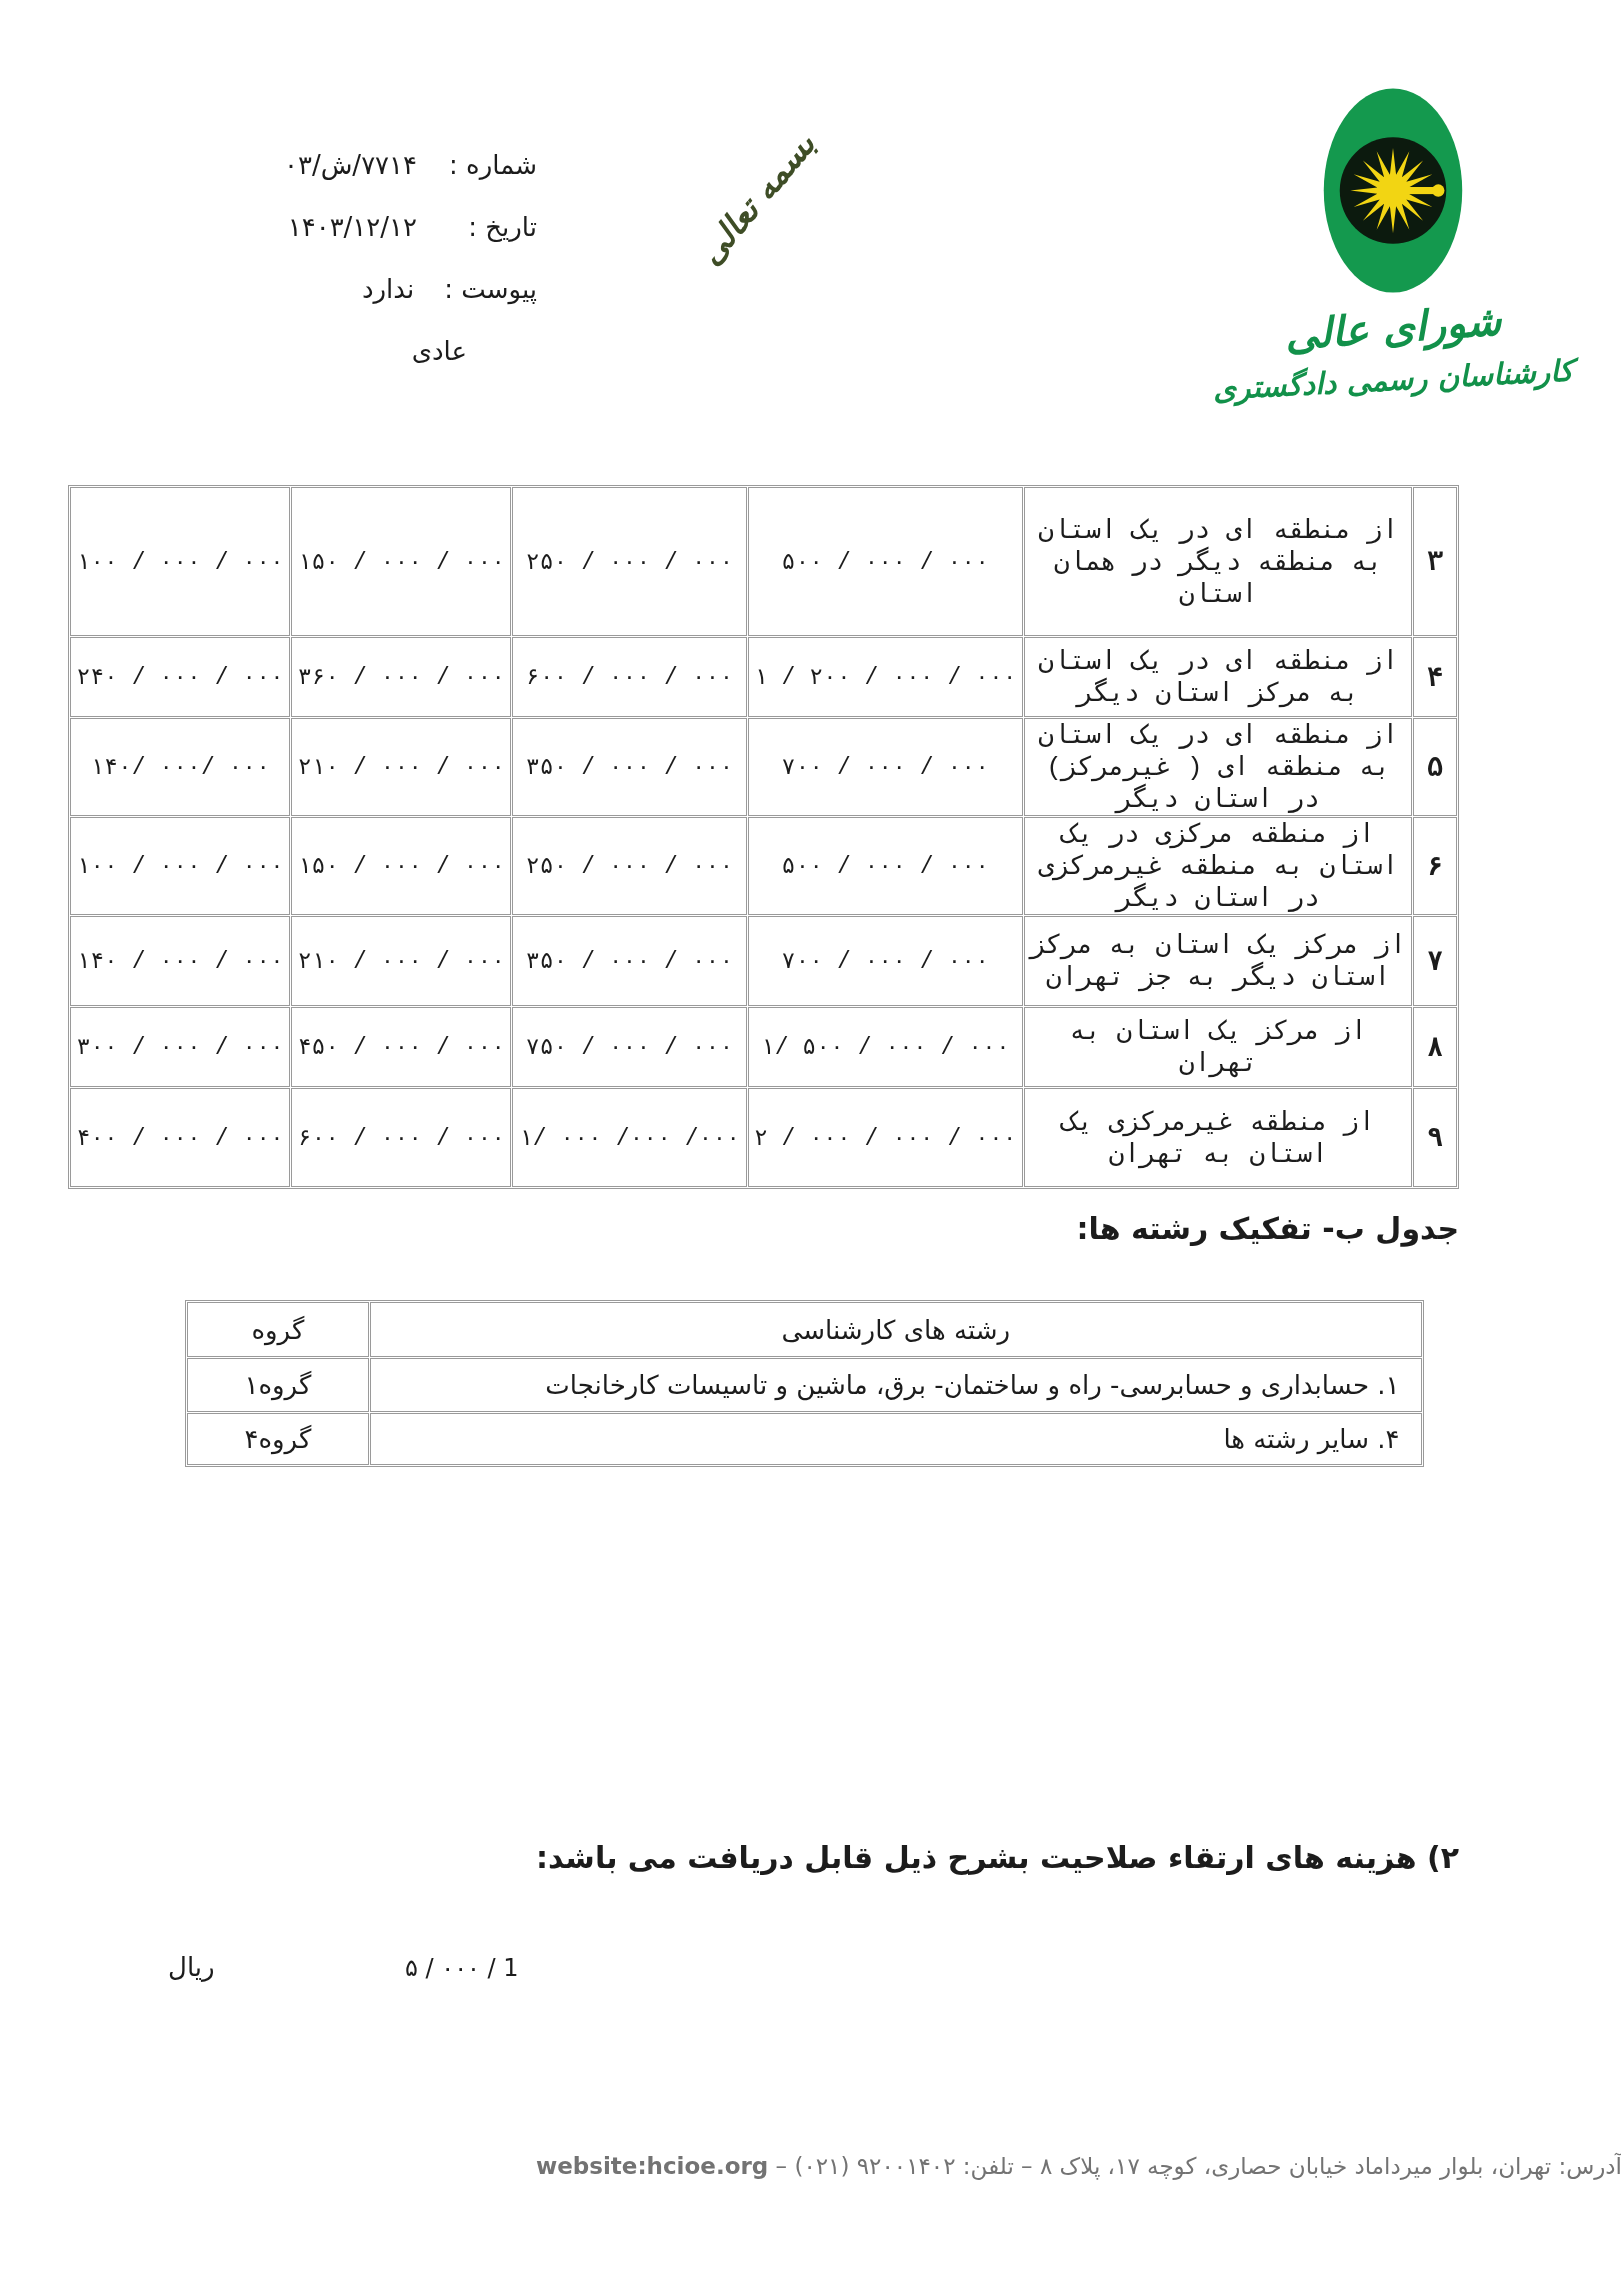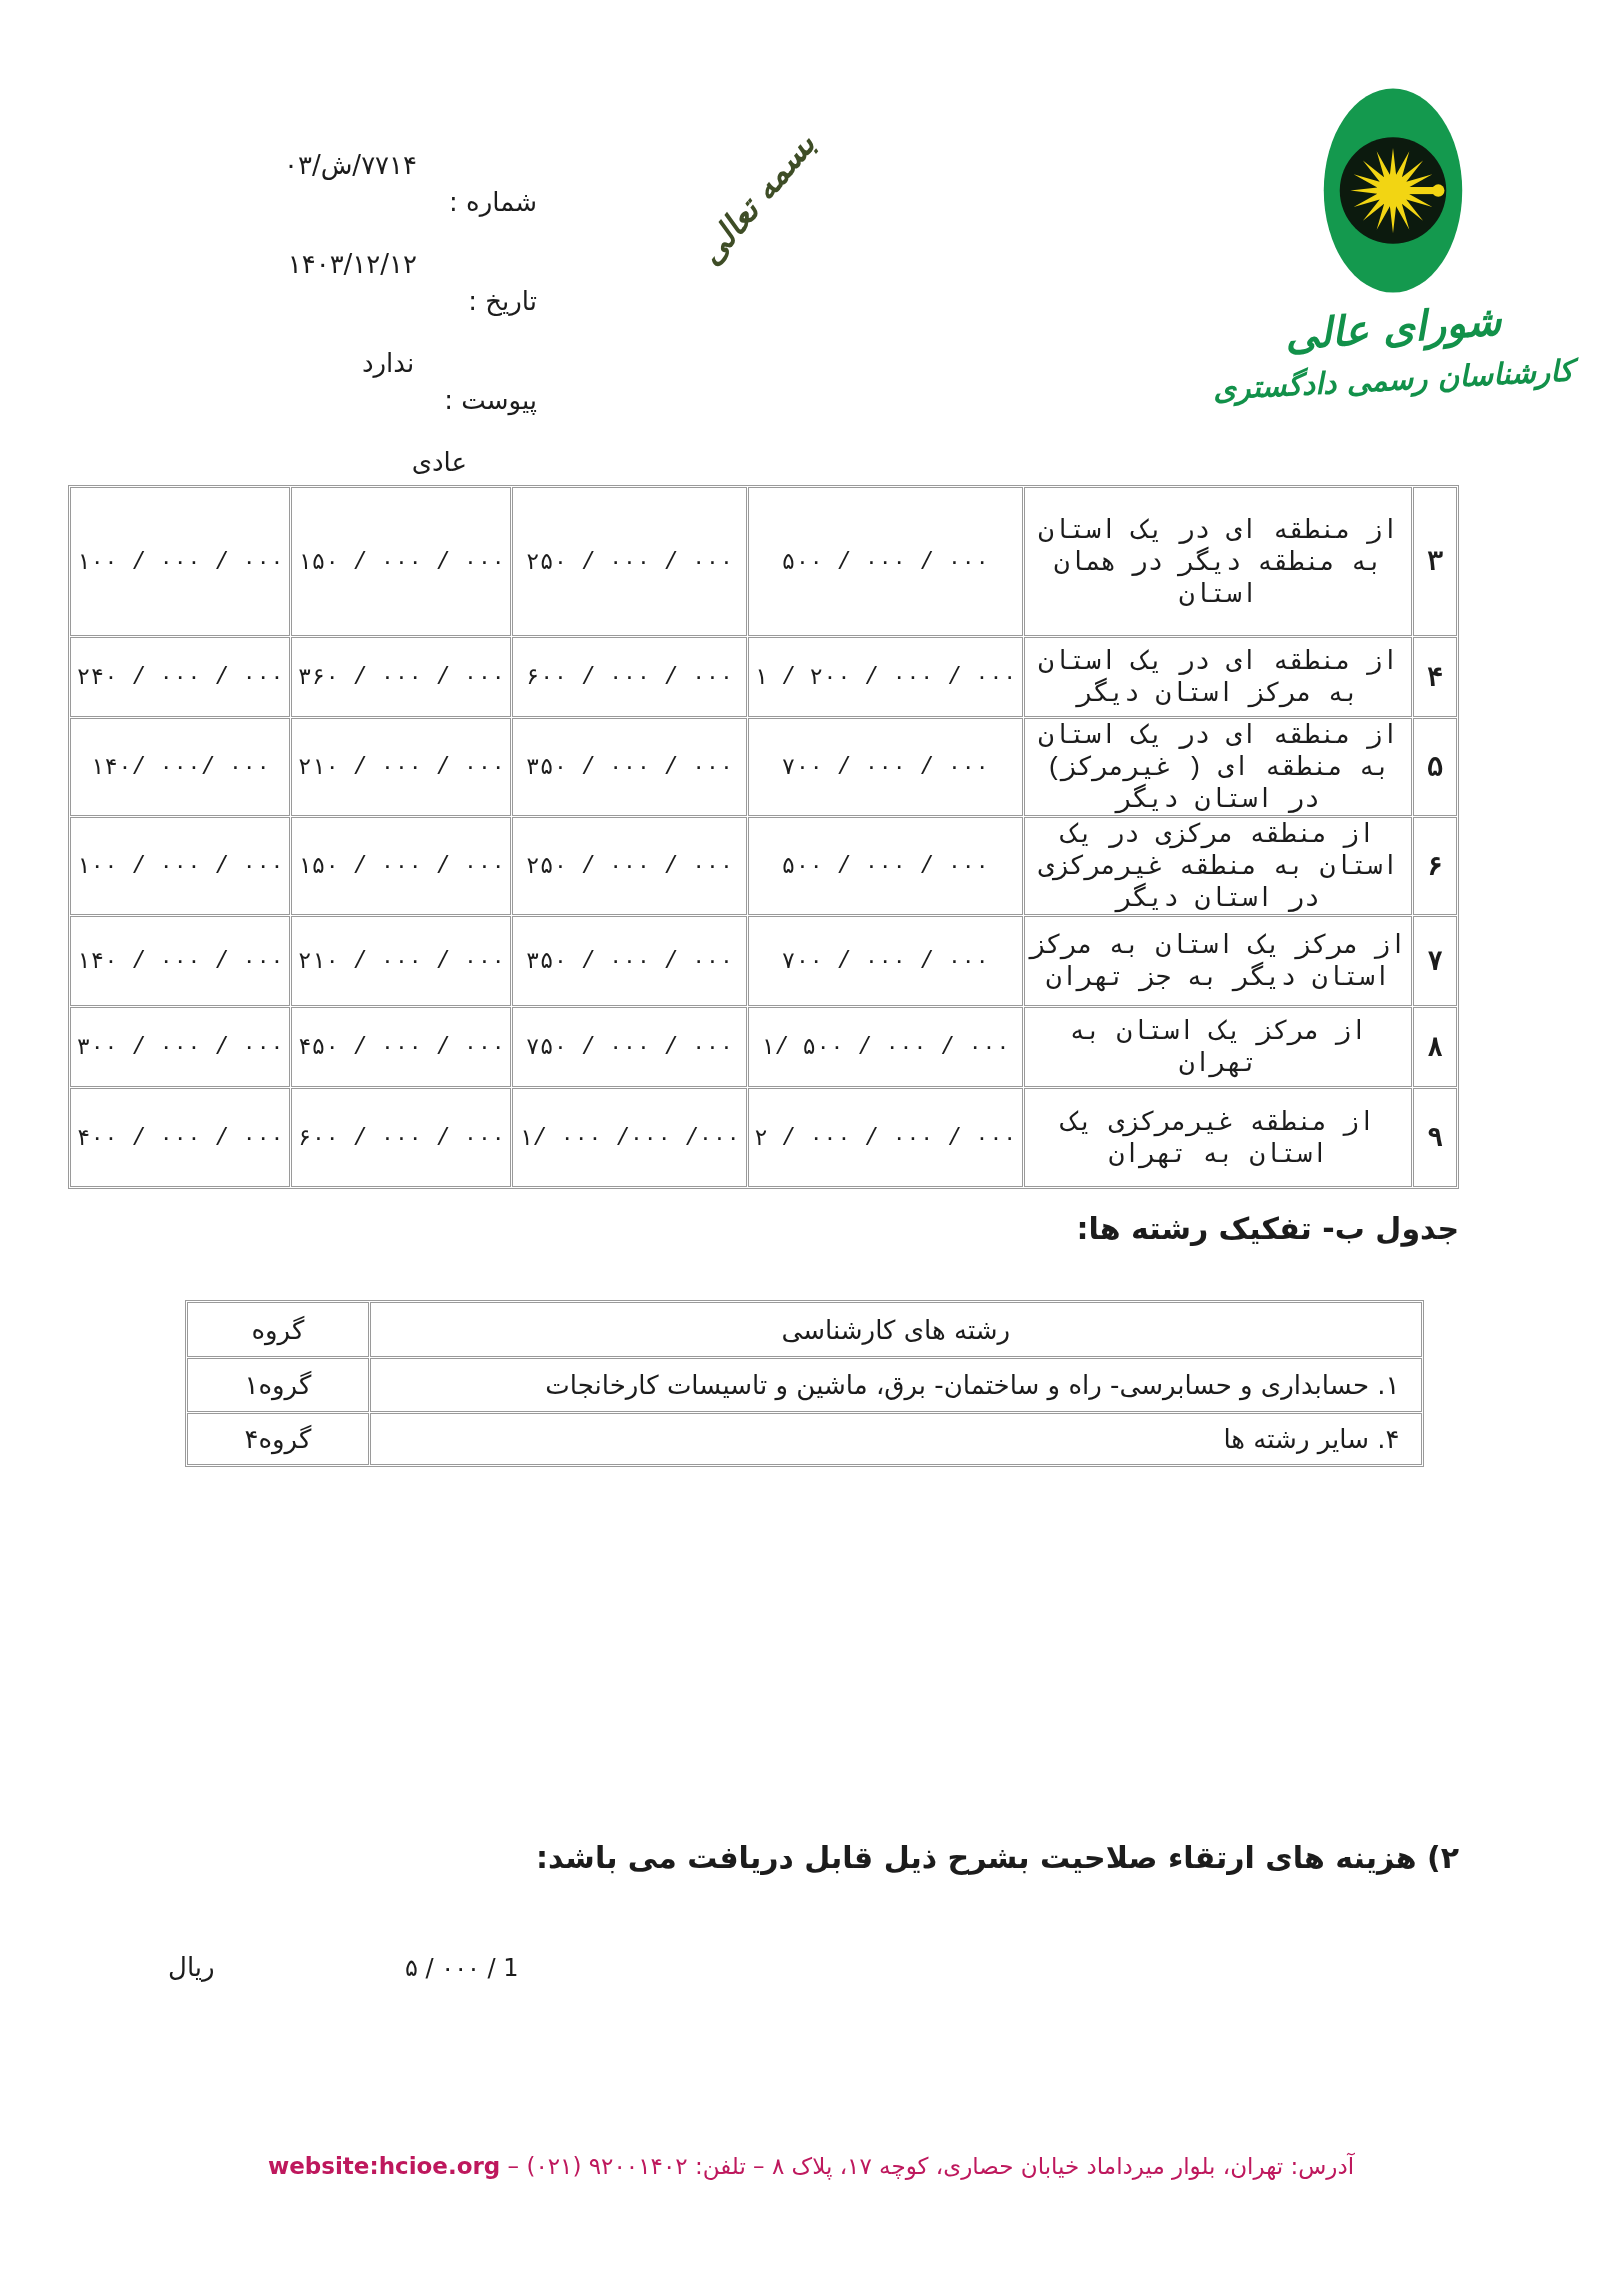--- a/index.html
+++ b/index.html
@@ -4,21 +4,21 @@
 <style>
   html,body{margin:0;padding:0;background:#e8e8e8;}
   .page{
     position:relative; width:1622px; height:2293px; background:#ffffff;
     font-family:"DejaVu Sans","Liberation Sans",sans-serif; color:#1c1c1c;
     margin:0 auto; overflow:hidden; direction:rtl;
   }
   
   .meta-block{position:absolute; top:150px; right:1085px; display:flex; flex-direction:column; gap:32px; direction:rtl;}
   .meta-line{display:flex; direction:rtl; gap:30px; font-size:26px; white-space:nowrap;}
-  .meta-line .lbl{min-width:90px;margin-top:37px;}
+  .meta-line .lbl{min-width:90px;}
   .meta-plain{margin-right:70px; font-size:26px;}
   .besmellah{
     position:absolute; left:667px; top:179px; width:179px; text-align:center;
     font-size:33px; font-style:italic; font-weight:700; color:#3e4d26;
     transform:rotate(-50deg); transform-origin:center;
   }
   .logo-block{position:absolute; left:1205px; top:86px; width:376px; text-align:center;}
   .logo-org1{font-size:41px; font-weight:700; font-style:italic; color:#12914a; margin-top:5.4px; transform:rotate(-4deg);}
   .logo-org2{font-size:29.6px; font-weight:700; font-style:italic; color:#12914a; margin-top:10.7px; transform:rotate(-3deg); white-space:nowrap;}
   
@@ -37,22 +37,22 @@
   .t-b td.grp.top{vertical-align:top; padding-top:7.2px;}
   
   .sec-heading{position:absolute; right:163px; font-size:30px; font-weight:700; white-space:nowrap;}
   .h-tableb{top:1211px;}
   .h-fees{top:1840px;}
   .fee-label{position:absolute; right:339px; top:1952px; font-size:26px; white-space:nowrap;}
   .fee-amount{position:absolute; left:405px; top:1954px; font-size:24px; direction:ltr; letter-spacing:0.9px; white-space:nowrap;}
   .fee-currency{position:absolute; left:168px; top:1952px; font-size:26px;}
   
   .footer{
-    position:absolute; left:0; top:2153px; width:100%; text-align:center;
-    font-size:23px; color:#be185d; direction:rtl; white-space:nowrap;
+    position:absolute; left:0; top:2153px; width:100%; text-align:right;
+    font-size:23px; color:#737373; direction:rtl; white-space:nowrap;
   }
   .footer .site{font-weight:700;}
 </style>
 </head>
 <body>
 
 <div class="page">
 
   <div class="meta-block">
     <div class="meta-line">

